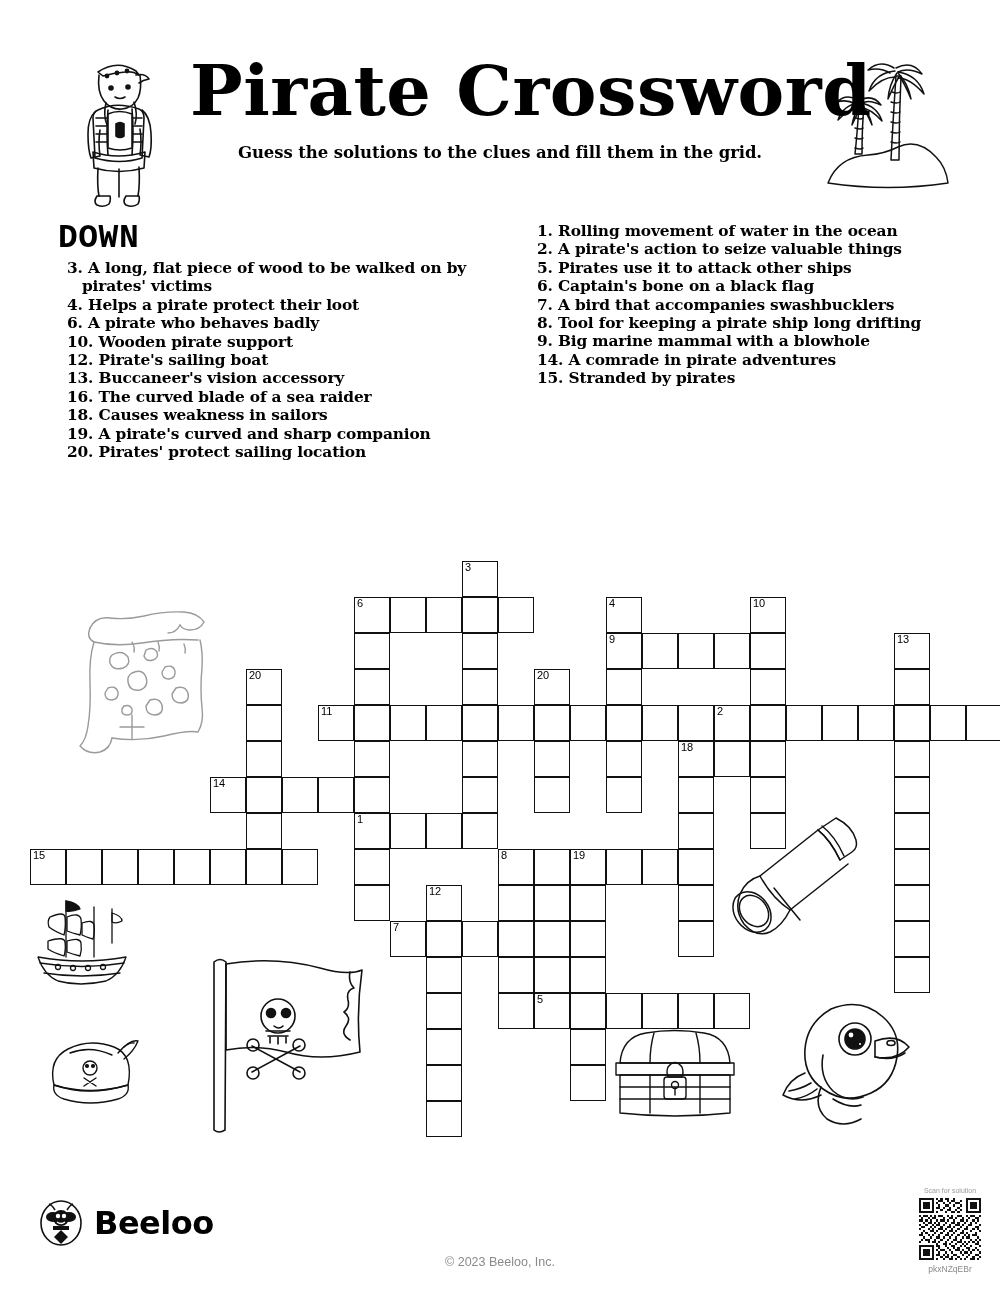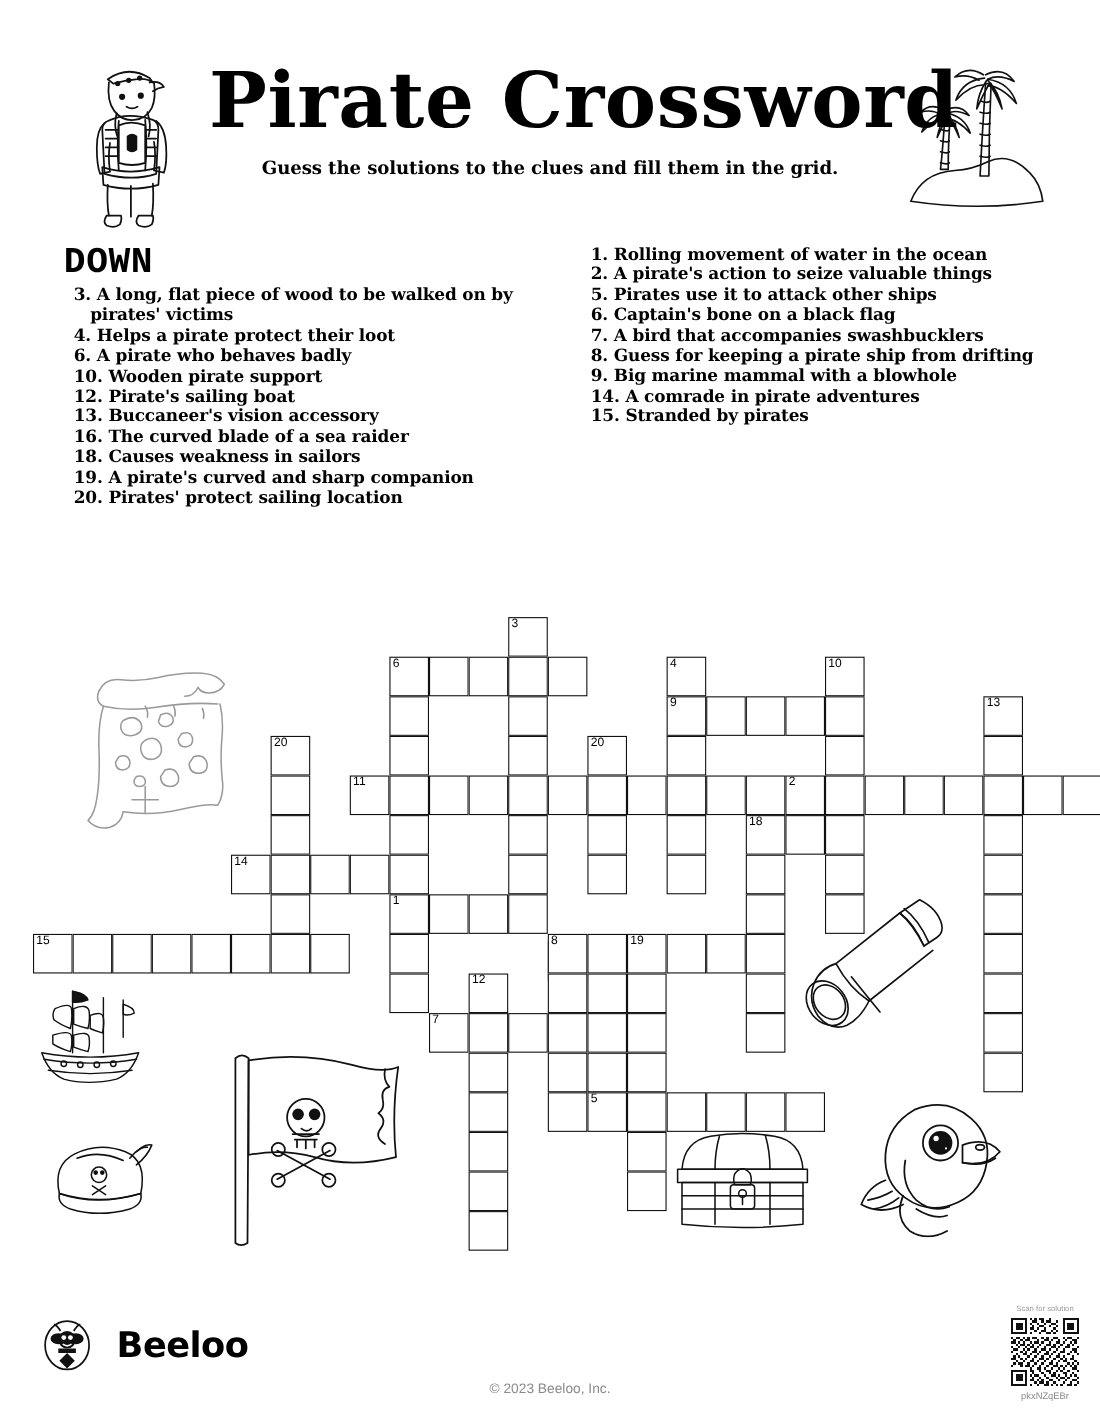--- a/index.html
+++ b/index.html
@@ -86,21 +86,21 @@
   #deco-map       { left:72px;  top:600px;  width:150px; height:165px; }
   #deco-ship      { left:28px;  top:895px;  width:110px; height:95px; }
   #deco-hat       { left:40px;  top:1035px; width:100px; height:75px; }
   #deco-flag      { left:200px; top:950px;  width:175px; height:190px; }
   #deco-spyglass  { left:718px; top:812px;  width:155px; height:135px; }
   #deco-chest     { left:610px; top:1025px; width:130px; height:95px; }
   #deco-parrot    { left:775px; top:995px;  width:140px; height:130px; }
 
   
   #footer { position:absolute; left:0; top:1180px; width:1000px; height:114px; }
-  #brand { position:absolute; left:40px; top:20px; display:flex; align-items:center;gap:12px; }
+  #brand { position:absolute; left:40px; top:20px; display:flex; align-items:center; }
   #brand-name {
     font-family:"DejaVu Sans", sans-serif;
     font-weight:bold;
     font-size:32px;
     line-height:34px;
     margin-left:12px;
     letter-spacing:-0.5px;
   }
   #copyright {
     position:absolute; left:0; top:75px; width:1000px;
@@ -197,21 +197,21 @@
     </ul>
 </div>
 
 <div id="across-column" class="clue-column">
   <ul class="clue-list" id="across-list">
       <li class="clue-item"><span>1.</span><span> Rolling movement of water in the ocean</span></li>
       <li class="clue-item"><span>2.</span><span> A pirate's action to seize valuable things</span></li>
       <li class="clue-item"><span>5.</span><span> Pirates use it to attack other ships</span></li>
       <li class="clue-item"><span>6.</span><span> Captain's bone on a black flag</span></li>
       <li class="clue-item"><span>7.</span><span> A bird that accompanies swashbucklers</span></li>
-      <li class="clue-item"><span>8.</span><span> Guess for keeping a pirate ship from drifting</span></li>
+      <li class="clue-item"><span>8.</span><span> Tool for keeping a pirate ship long drifting</span></li>
       <li class="clue-item"><span>9.</span><span> Big marine mammal with a blowhole</span></li>
       <li class="clue-item"><span>14.</span><span> A comrade in pirate adventures</span></li>
       <li class="clue-item"><span>15.</span><span> Stranded by pirates</span></li>
     </ul>
 </div>
 
 <div id="grid-area">
     <div class="cell" style="left: 462px; top: 561px;">
       <span class="cell-number">3</span>
     </div>

